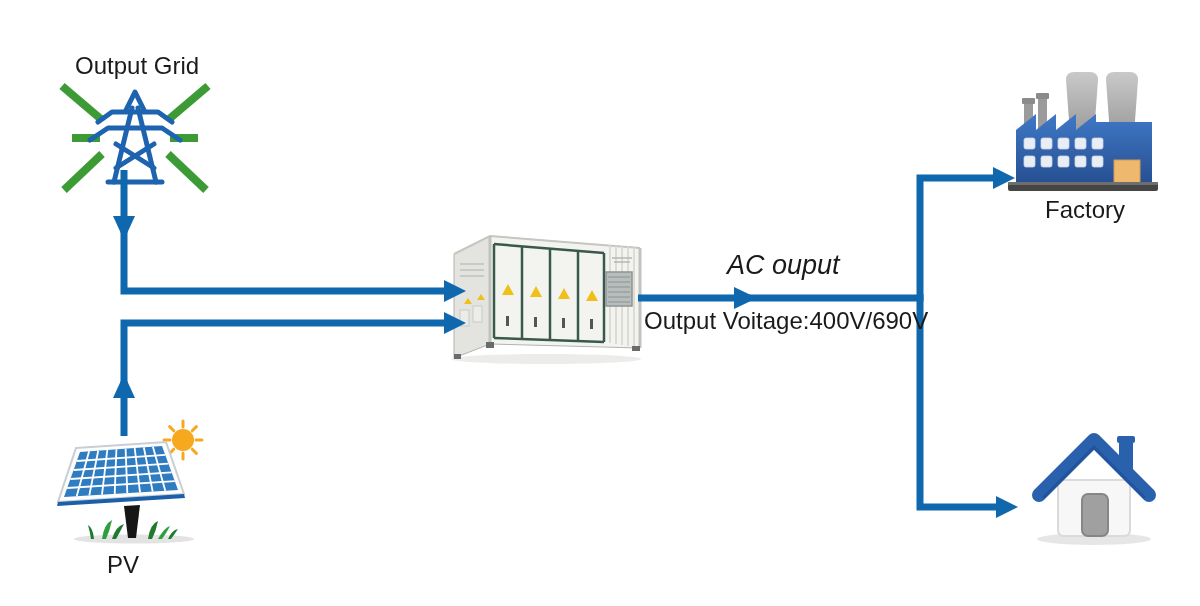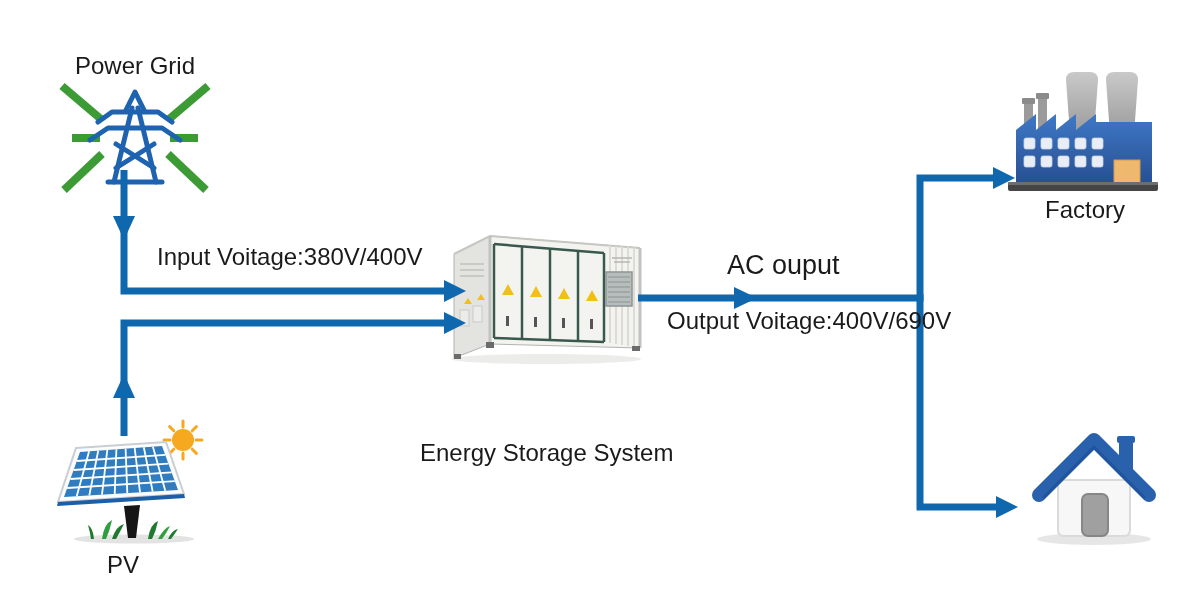--- a/index.html
+++ b/index.html
@@ -17,21 +17,21 @@
   .icon{position:absolute;}
   .lbl{
     position:absolute;
     color:var(--text-black,#1a1a1a);
     font-size:24px;
     white-space:nowrap;
     z-index:6;
     line-height:1.15;
   }
   .lbl.center{transform:translateX(-50%);}
-  .lbl.big{font-size:27px;}
+  .lbl.big{font-size:27px;font-style:italic;}
   
   .conn{
     stroke:var(--connector-blue,#0f67ae);
     stroke-width:7;
     fill:none;
     stroke-linejoin:miter;
   }
   .arrowhead{fill:var(--connector-blue,#0f67ae);stroke:none;}
   
   .ray{stroke:var(--ray-green,#3d9b35);stroke-width:8;fill:none;}
@@ -224,29 +224,27 @@
   <svg class="icon" style="left:1024px;top:414px;z-index:2" width="140" height="135" viewBox="0 0 140 135">
     <ellipse cx="70" cy="125" rx="57" ry="6" fill="#e6e6e6"></ellipse>
     <path d="M34 66 L106 66 L106 116 Q106 122 100 122 L40 122 Q34 122 34 116 Z" fill="#f7f7f7" stroke="#dadada" stroke-width="2"></path>
     <rect x="95" y="26" width="14" height="30" fill="#2a61ad"></rect>
     <rect x="93" y="22" width="18" height="7" rx="2" fill="#2a61ad"></rect>
     <path d="M15 81 L70 26 L125 81" fill="none" stroke="#2a61ad" stroke-width="14" stroke-linecap="round" stroke-linejoin="round"></path>
     <path d="M20 83 L70 33 L120 83" fill="none" stroke="#1c4890" stroke-width="3" opacity="0.55" stroke-linecap="round"></path>
     <rect x="58" y="80" width="26" height="42" rx="6" fill="#a0a0a0" stroke="#868686" stroke-width="2"></rect>
   </svg>
 
-  <div class="lbl" style="left:75px;top:52px">Power Grid</div>
-
-  <div class="lbl" style="left:157px;top:243px">Input Voitage:380V/400V</div>
-
-
-  <div class="lbl" style="left:420px;top:439px">Energy Storage System</div>
+  <div class="lbl" style="left:75px;top:52px">Output Grid</div>
+
+
+
 
   <div class="lbl big" style="left:727px;top:250px">AC ouput</div>
 
-  <div class="lbl" style="left:667px;top:307px">Output Voitage:400V/690V</div>
+  <div class="lbl" style="left:644px;top:307px">Output Voitage:400V/690V</div>
 
   <div class="lbl center" style="left:1085px;top:196px">Factory</div>
 
 
   <div class="lbl center" style="left:123px;top:551px">PV</div>
 
 </div>
 
 </body></html>

